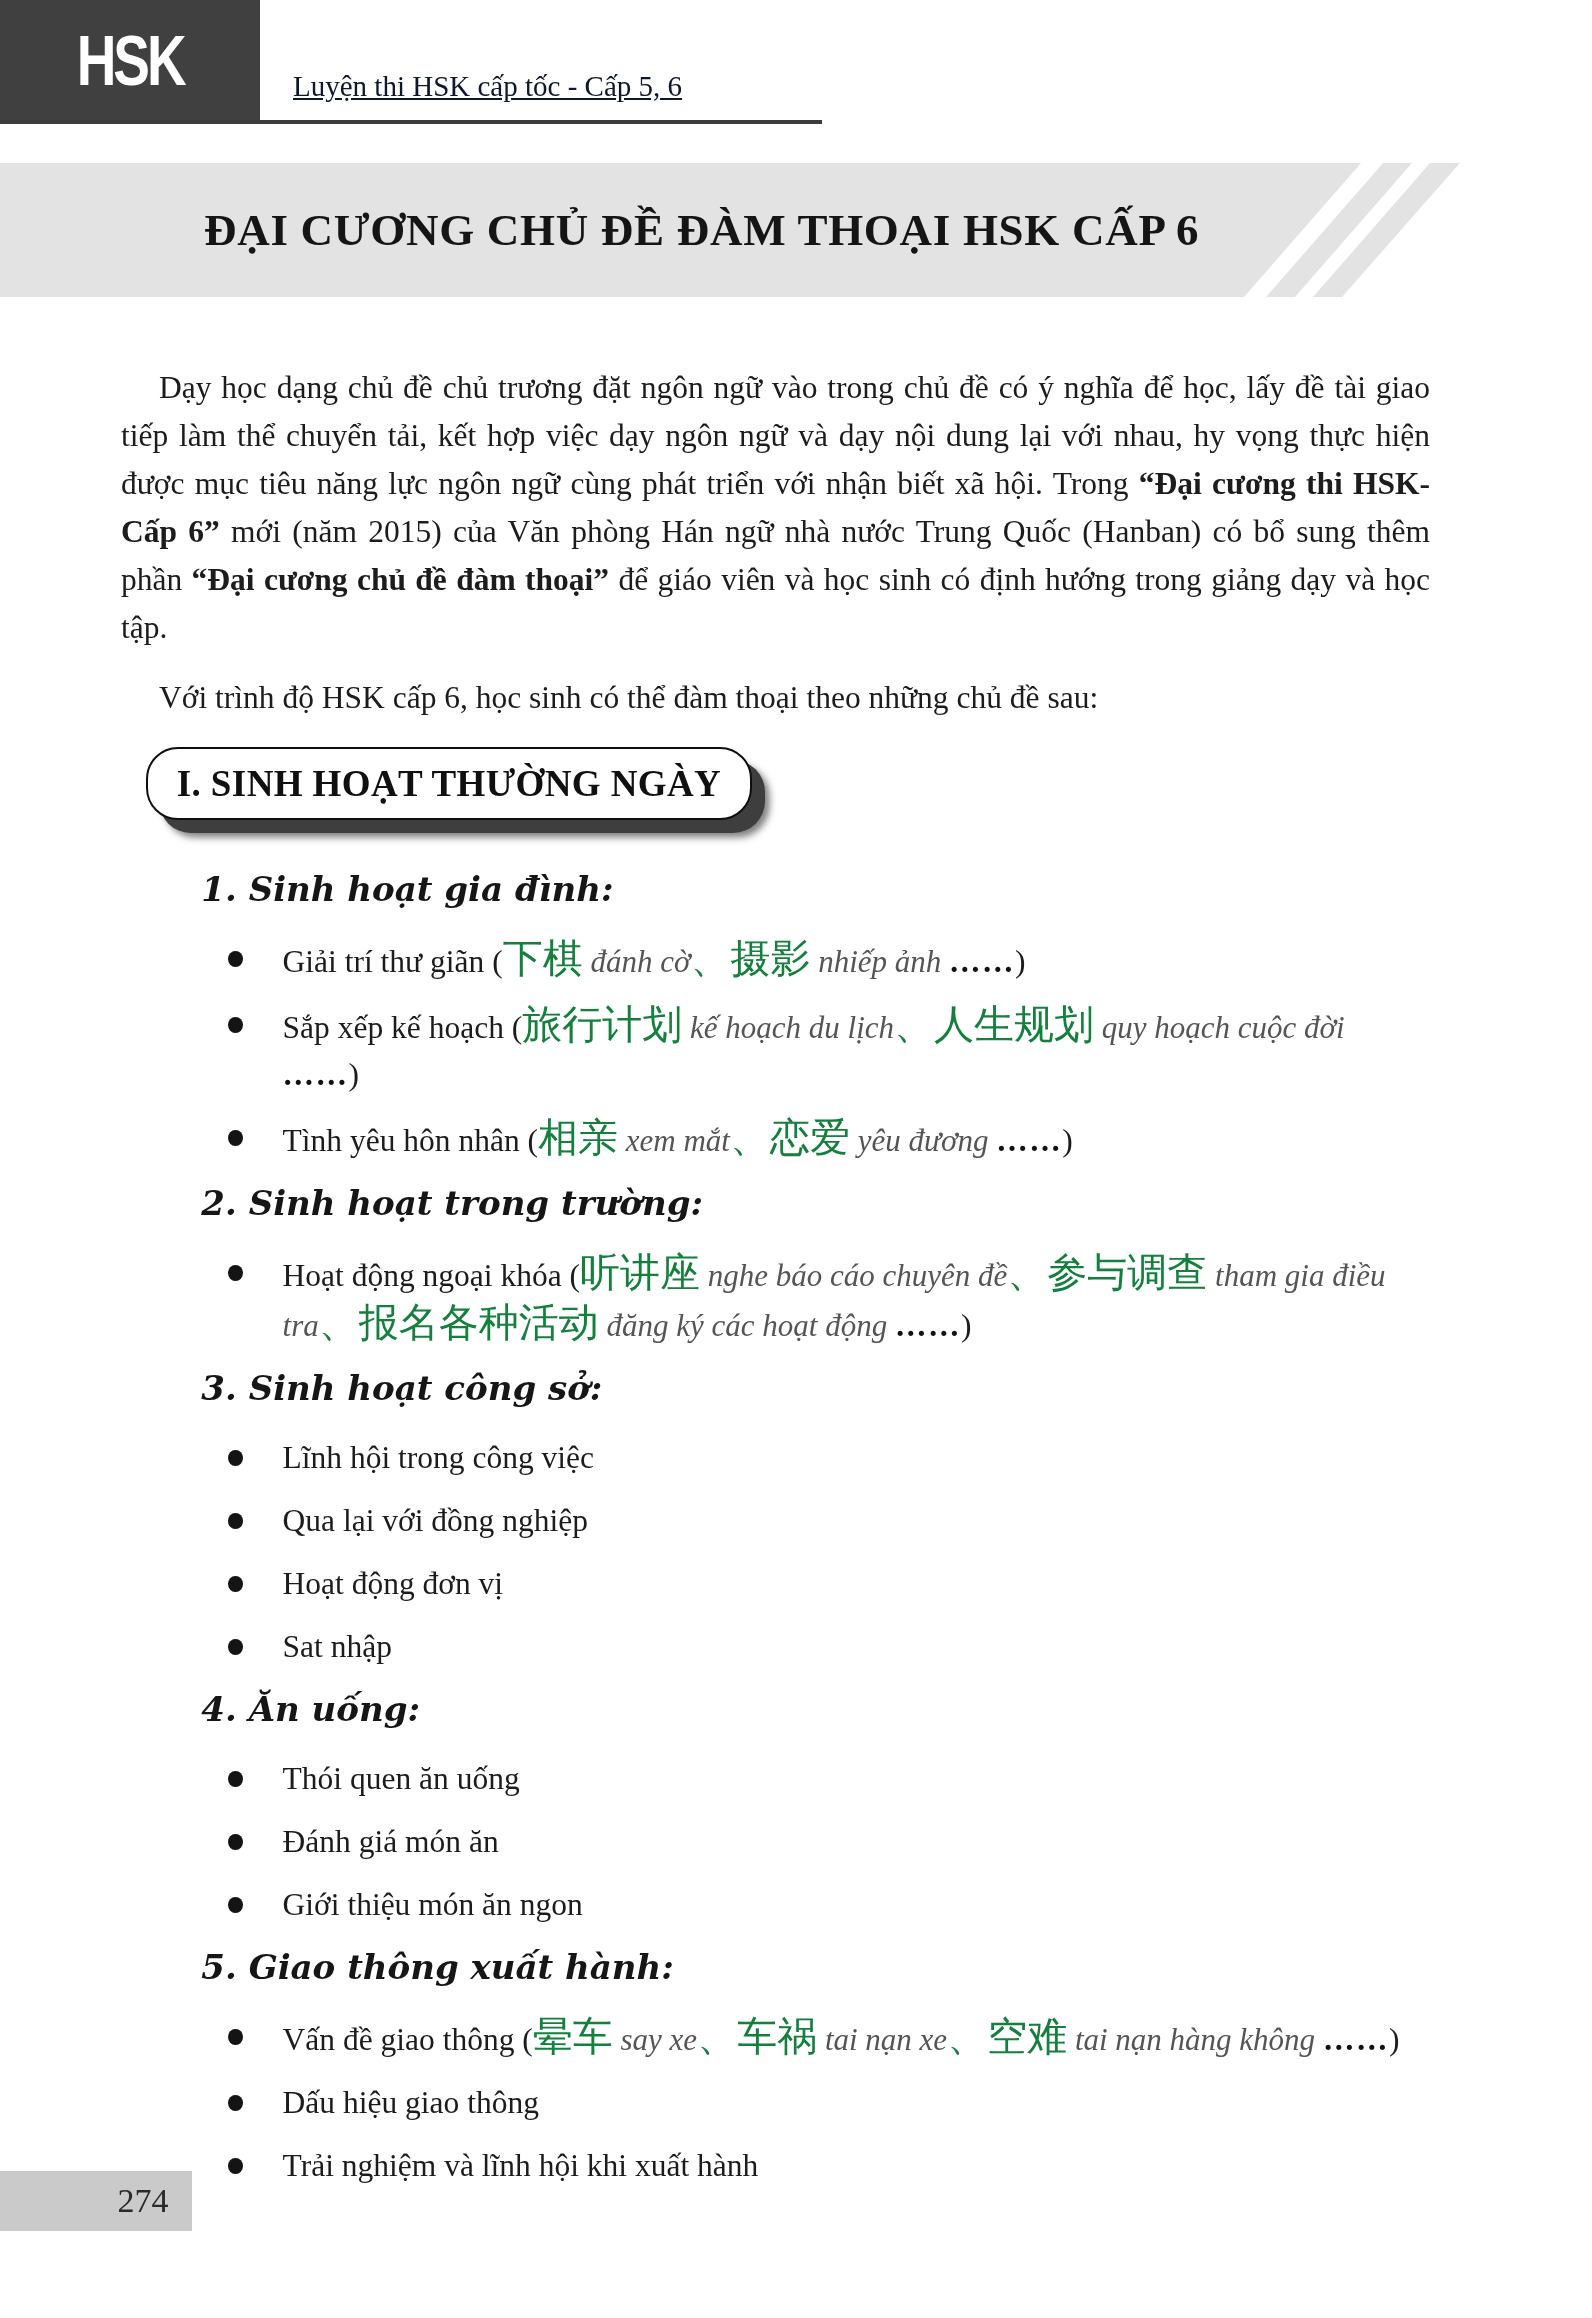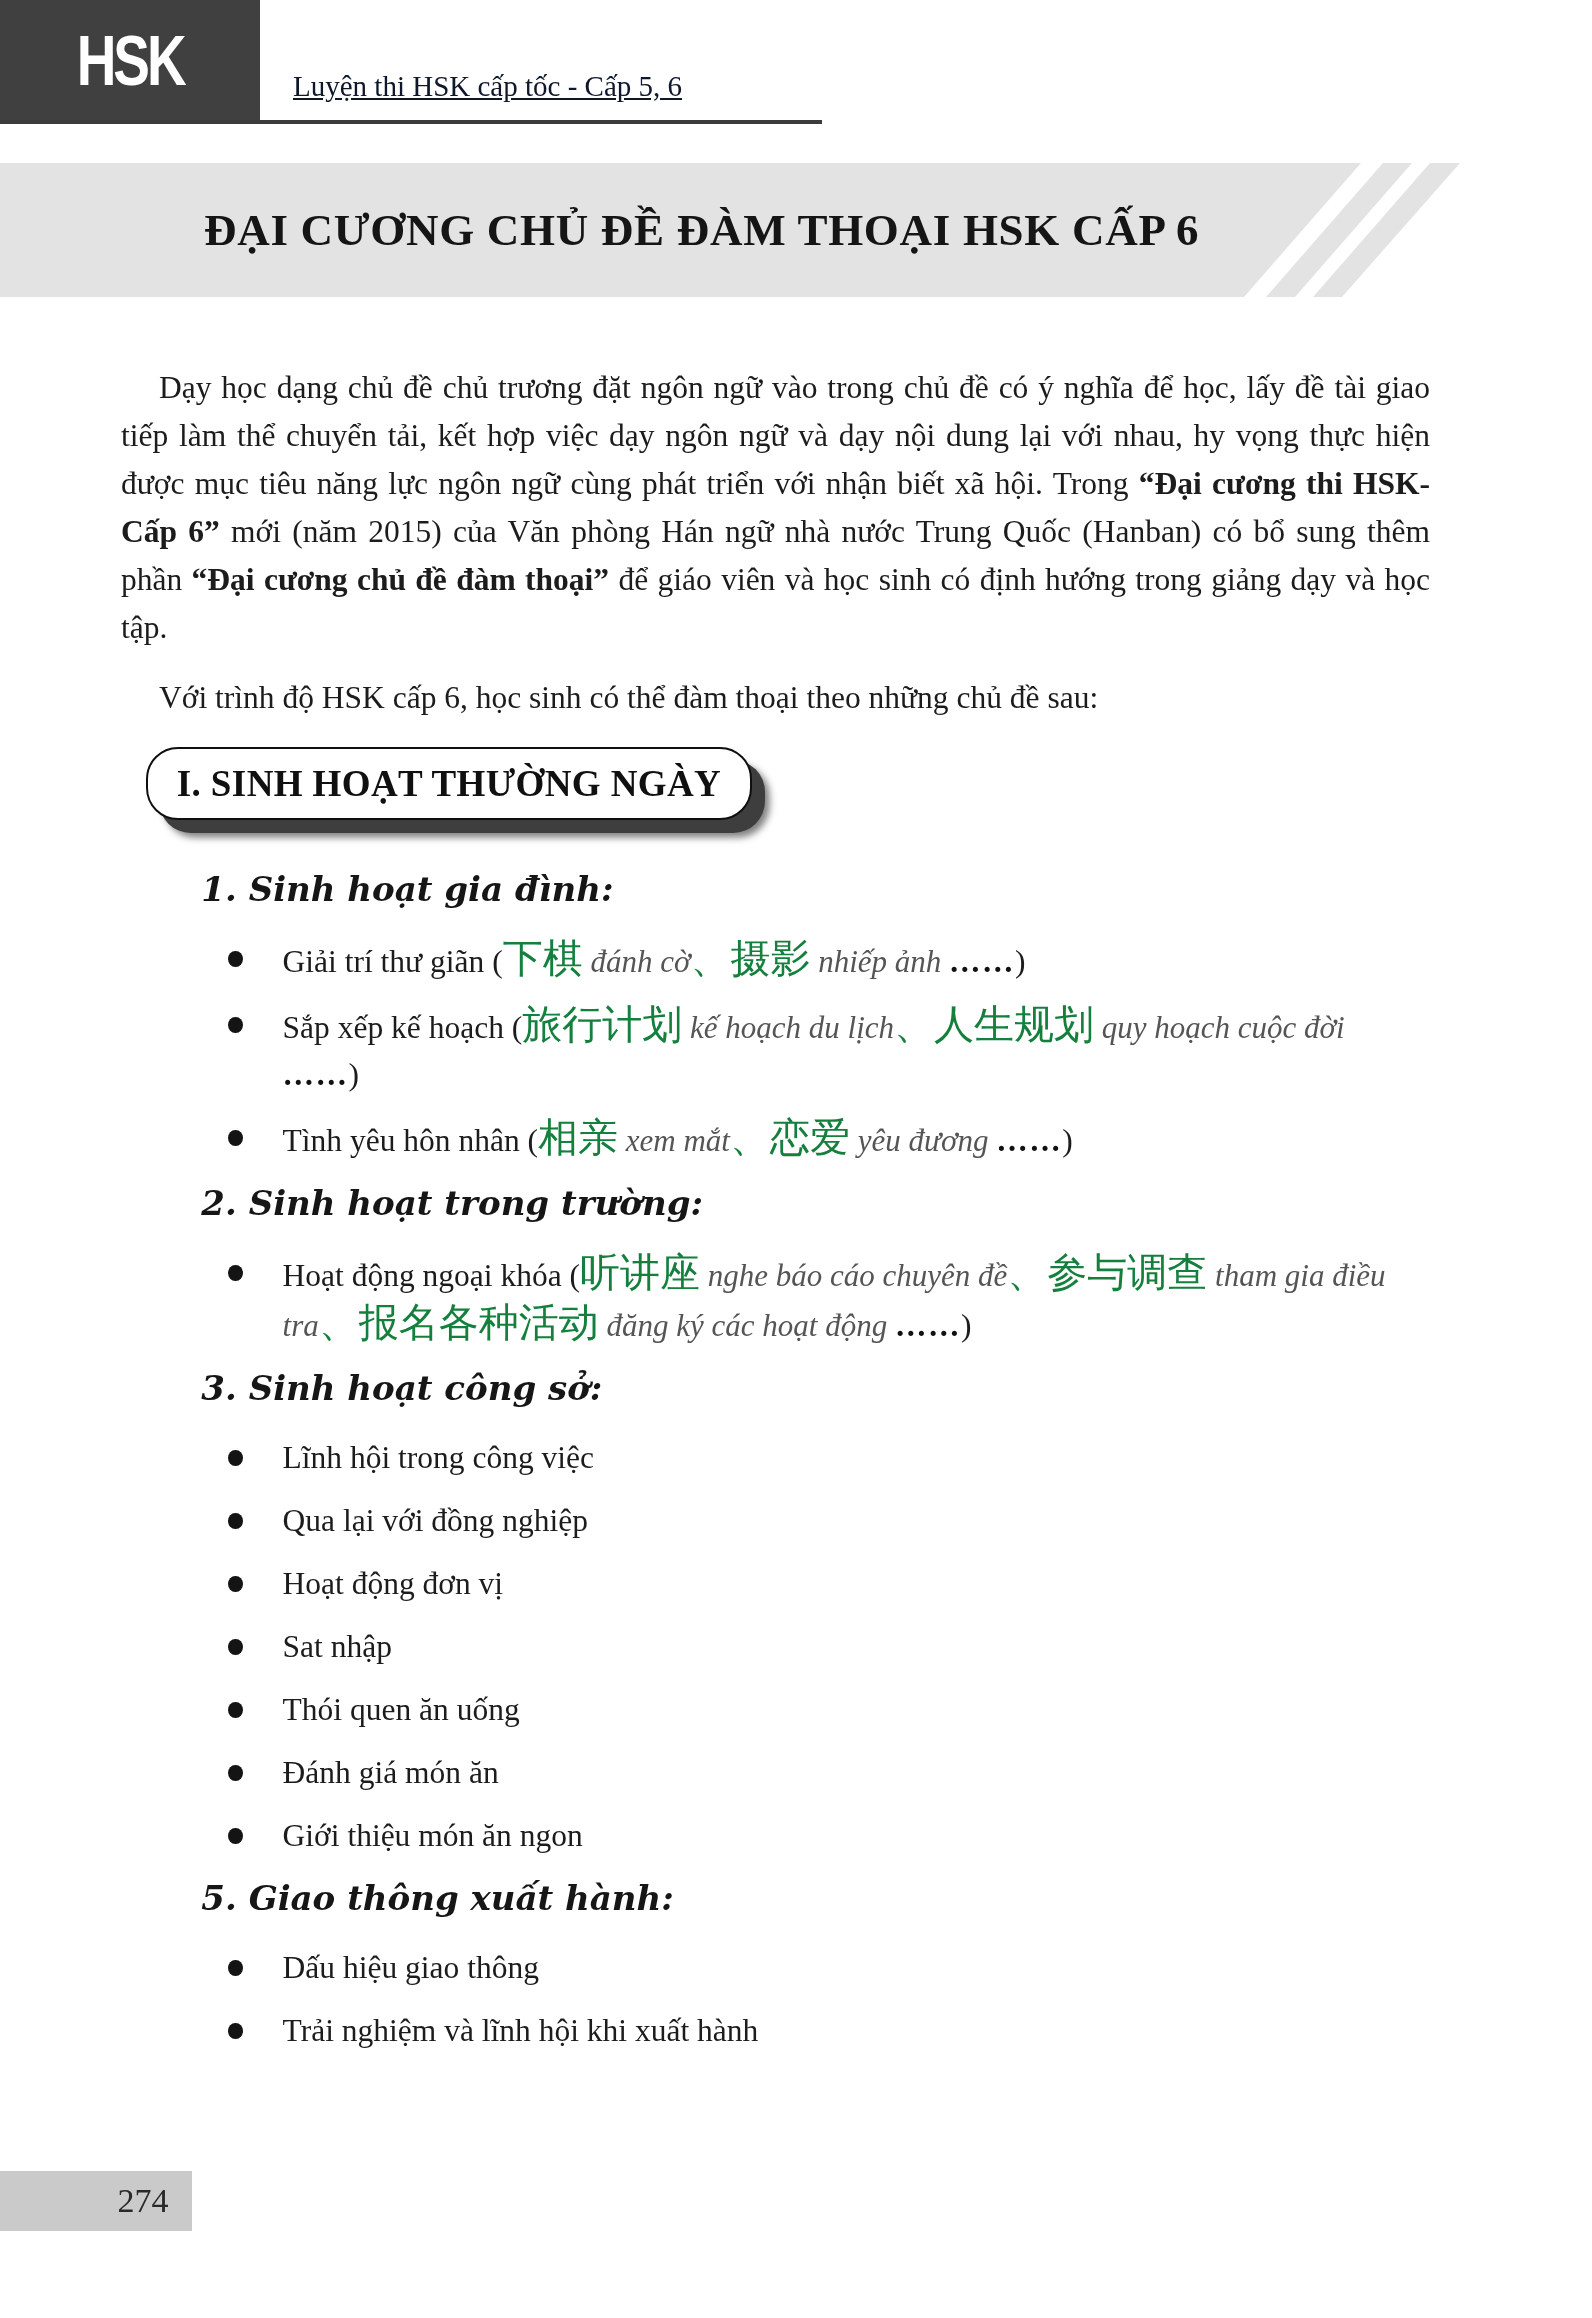--- a/index.html
+++ b/index.html
@@ -120,35 +120,40 @@
         <div class="item">
           <span class="bullet"></span>
           <span class="item-text"><span class="t-vi">Hoạt động đơn vị</span></span>
         </div>
         <div class="item">
           <span class="bullet"></span>
           <span class="item-text"><span class="t-vi">Sat nhập</span></span>
         </div>
       </div>
       <div class="topic">
+        <div class="topic-heading">4. Ăn uống:</div>
         <div class="item">
           <span class="bullet"></span>
           <span class="item-text"><span class="t-vi">Thói quen ăn uống</span></span>
         </div>
         <div class="item">
           <span class="bullet"></span>
           <span class="item-text"><span class="t-vi">Đánh giá món ăn</span></span>
         </div>
         <div class="item">
           <span class="bullet"></span>
           <span class="item-text"><span class="t-vi">Giới thiệu món ăn ngon</span></span>
         </div>
       </div>
       <div class="topic">
         <div class="topic-heading">5. Giao thông xuất hành:</div>
+        <div class="item">
+          <span class="bullet"></span>
+          <span class="item-text"><span class="t-vi">Vấn đề giao thông (</span><span class="t-zh">晕车</span><span class="t-it"> say xe</span><span class="t-zh">、车祸</span><span class="t-it"> tai nạn xe</span><span class="t-zh">、空难</span><span class="t-it"> tai nạn hàng không </span><span class="t-dots">……</span><span class="t-vi">)</span></span>
+        </div>
         <div class="item">
           <span class="bullet"></span>
           <span class="item-text"><span class="t-vi">Dấu hiệu giao thông</span></span>
         </div>
         <div class="item">
           <span class="bullet"></span>
           <span class="item-text"><span class="t-vi">Trải nghiệm và lĩnh hội khi xuất hành</span></span>
         </div>
       </div>
     </div>

